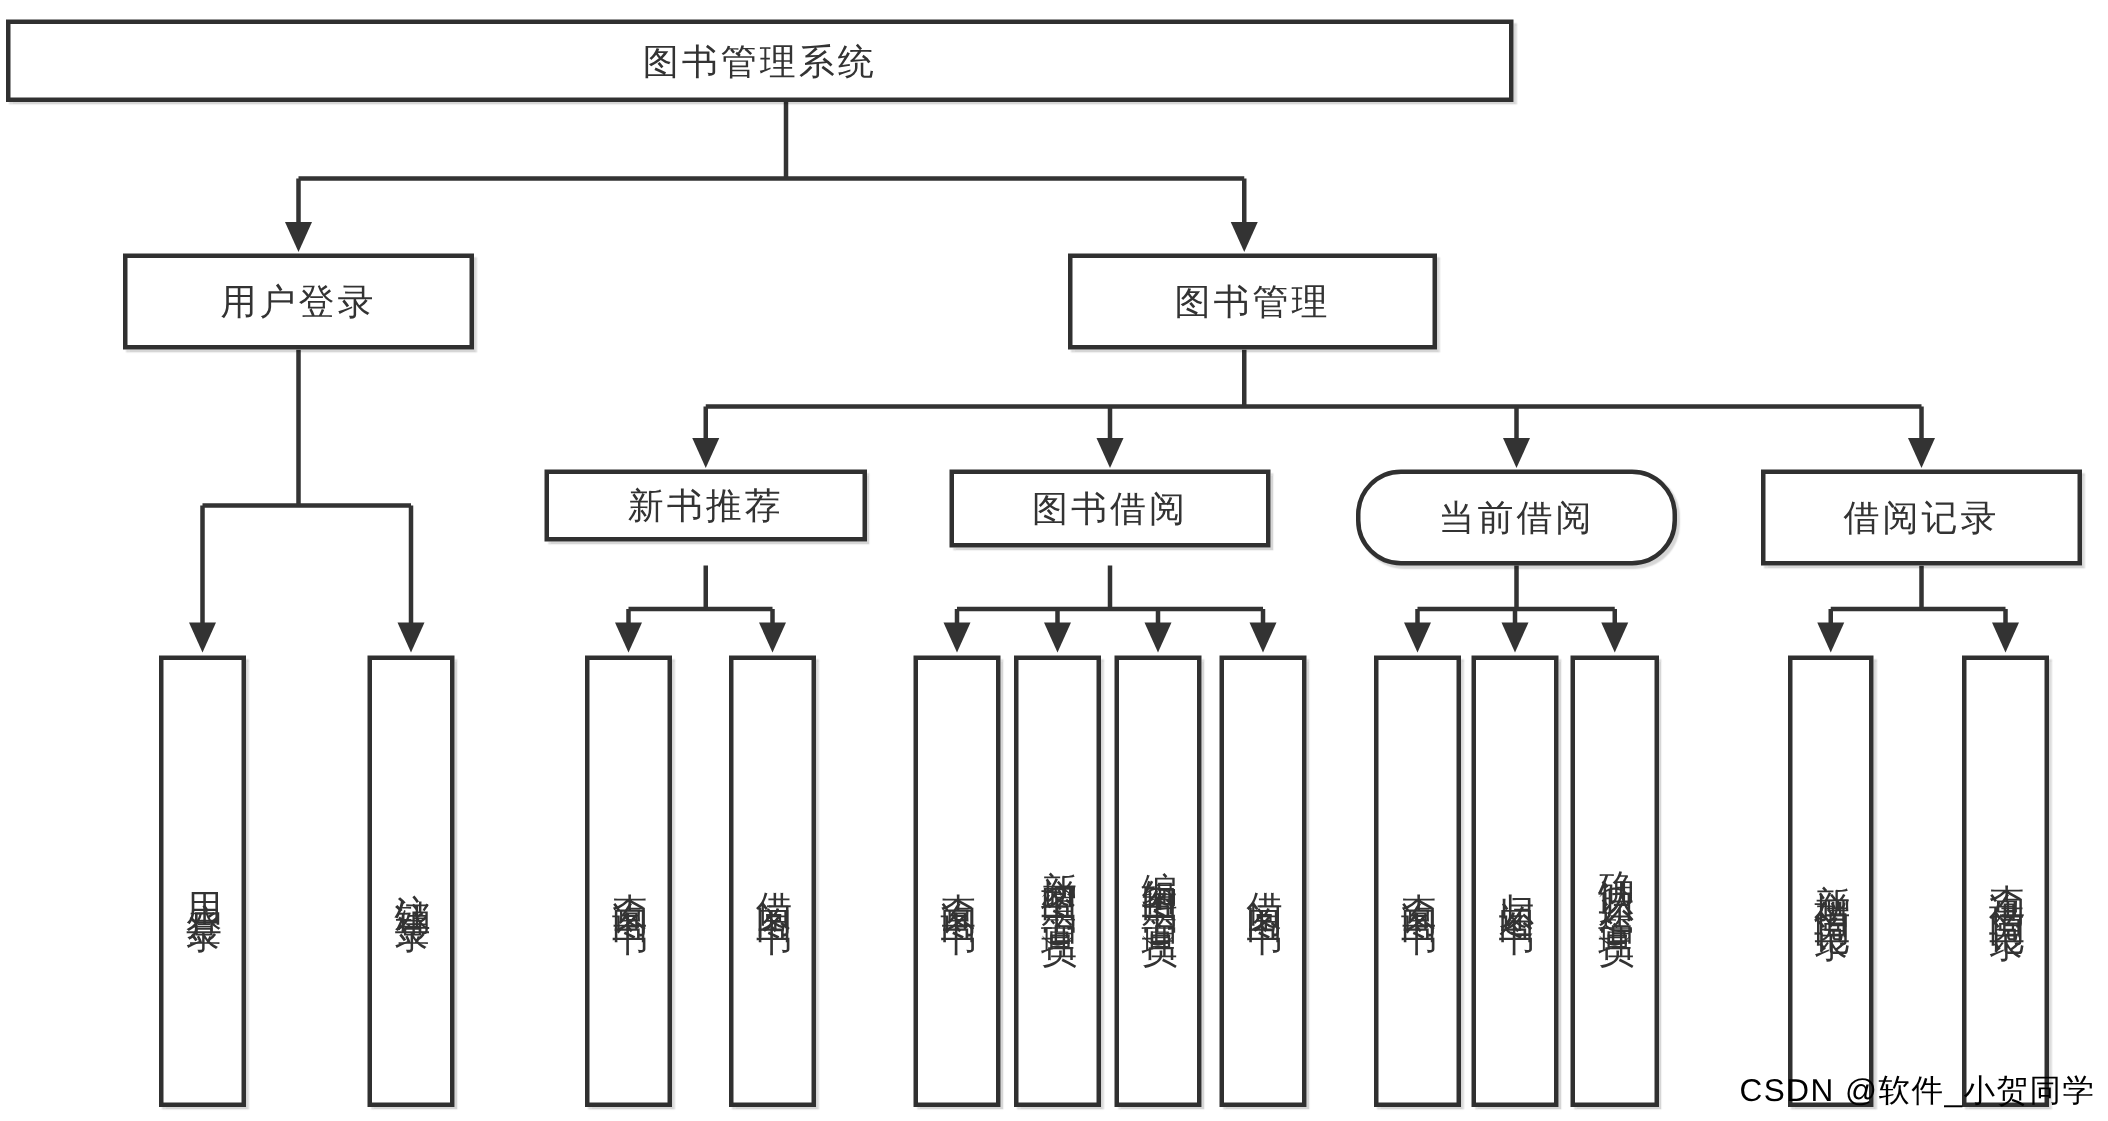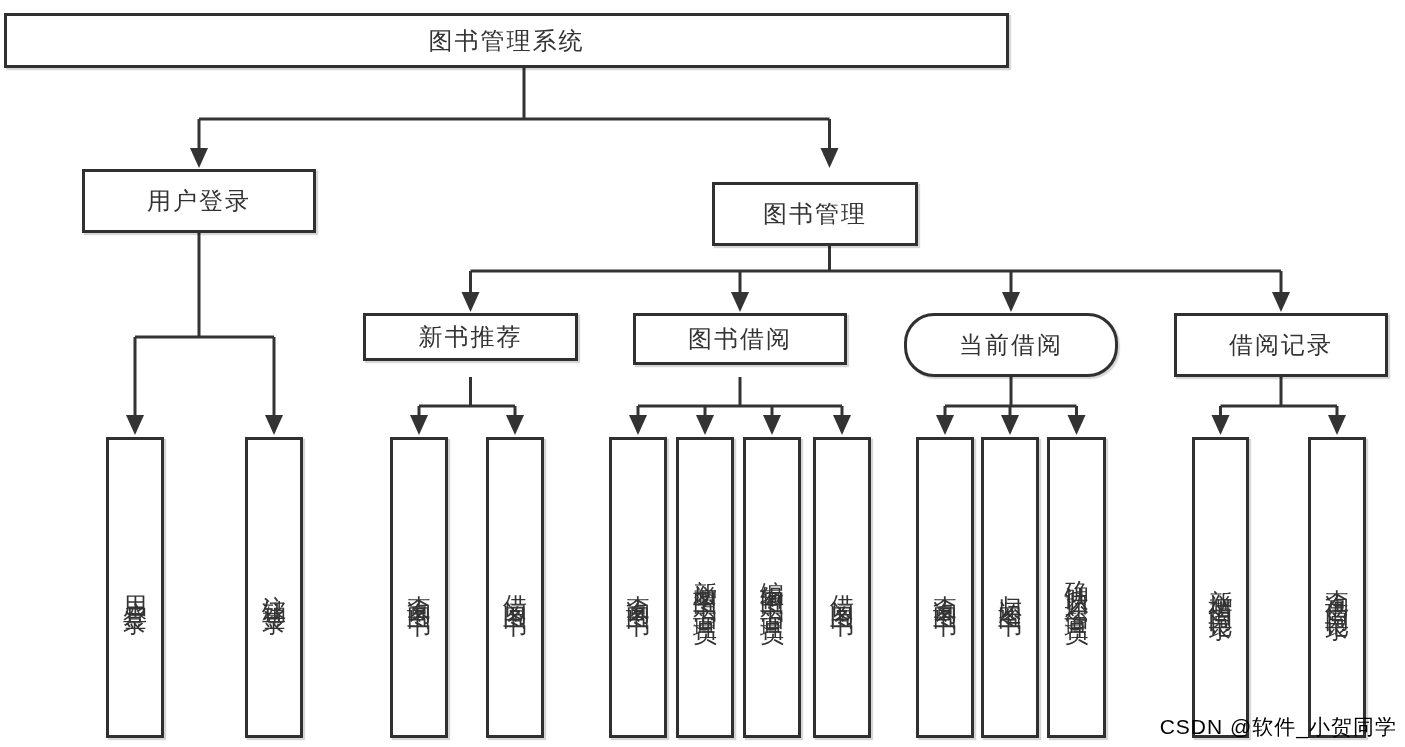--- a/index.html
+++ b/index.html
@@ -36,21 +36,21 @@
     writing-mode: vertical-rl;
     text-orientation: mixed;
     font-size: 24px;
     letter-spacing: 6px;
     line-height: 1;
   }
   
   .root-box   { left: 4px;  top: 13px;  width: 1005px; height: 55px; }
   
   .n-userlogin { left: 82px;  top: 169px; width: 234px; height: 64px; }
-  .n-bookmgmt  { left: 712px; top: 182px; width: 206px; height: 64px; }
+  .n-bookmgmt  { left: 712px; top: 169px; width: 246px; height: 64px; }
   
   .n-recommend { left: 363px;  top: 313px; width: 215px; height: 48px; }
   .n-borrow    { left: 633px;  top: 313px; width: 214px; height: 52px; }
   .n-current   { left: 904px;  top: 313px; width: 214px; height: 64px; border-radius: 30px; }
   .n-records   { left: 1174px; top: 313px; width: 214px; height: 64px; }
   
   .leaf { top: 437px; width: 58px; height: 301px; }
   .lf1  { left: 106px; }
   .lf2  { left: 245px; }
   .lf3  { left: 390px; }

